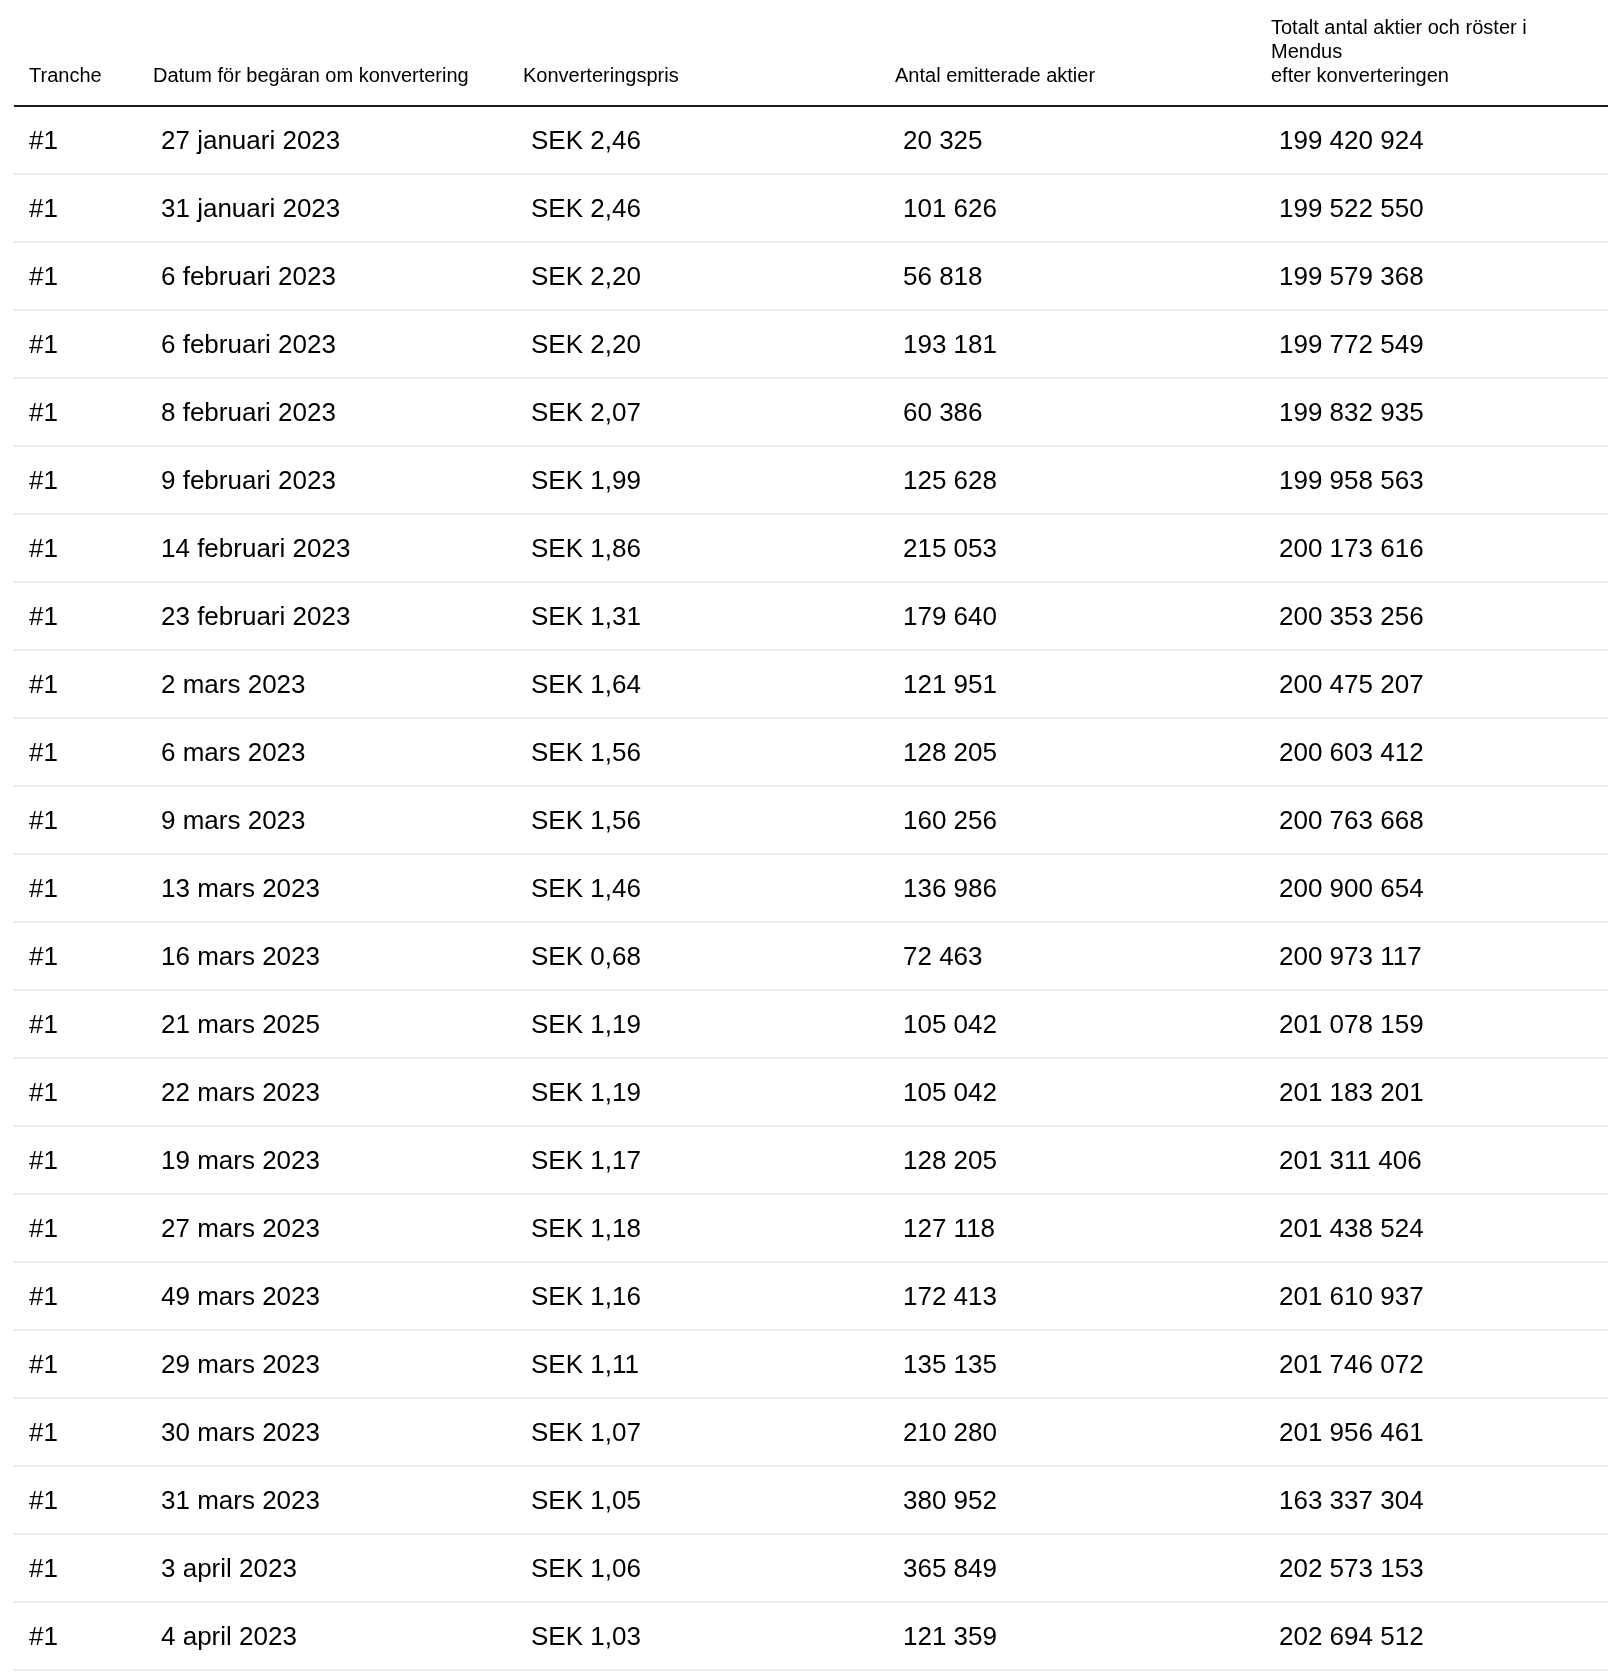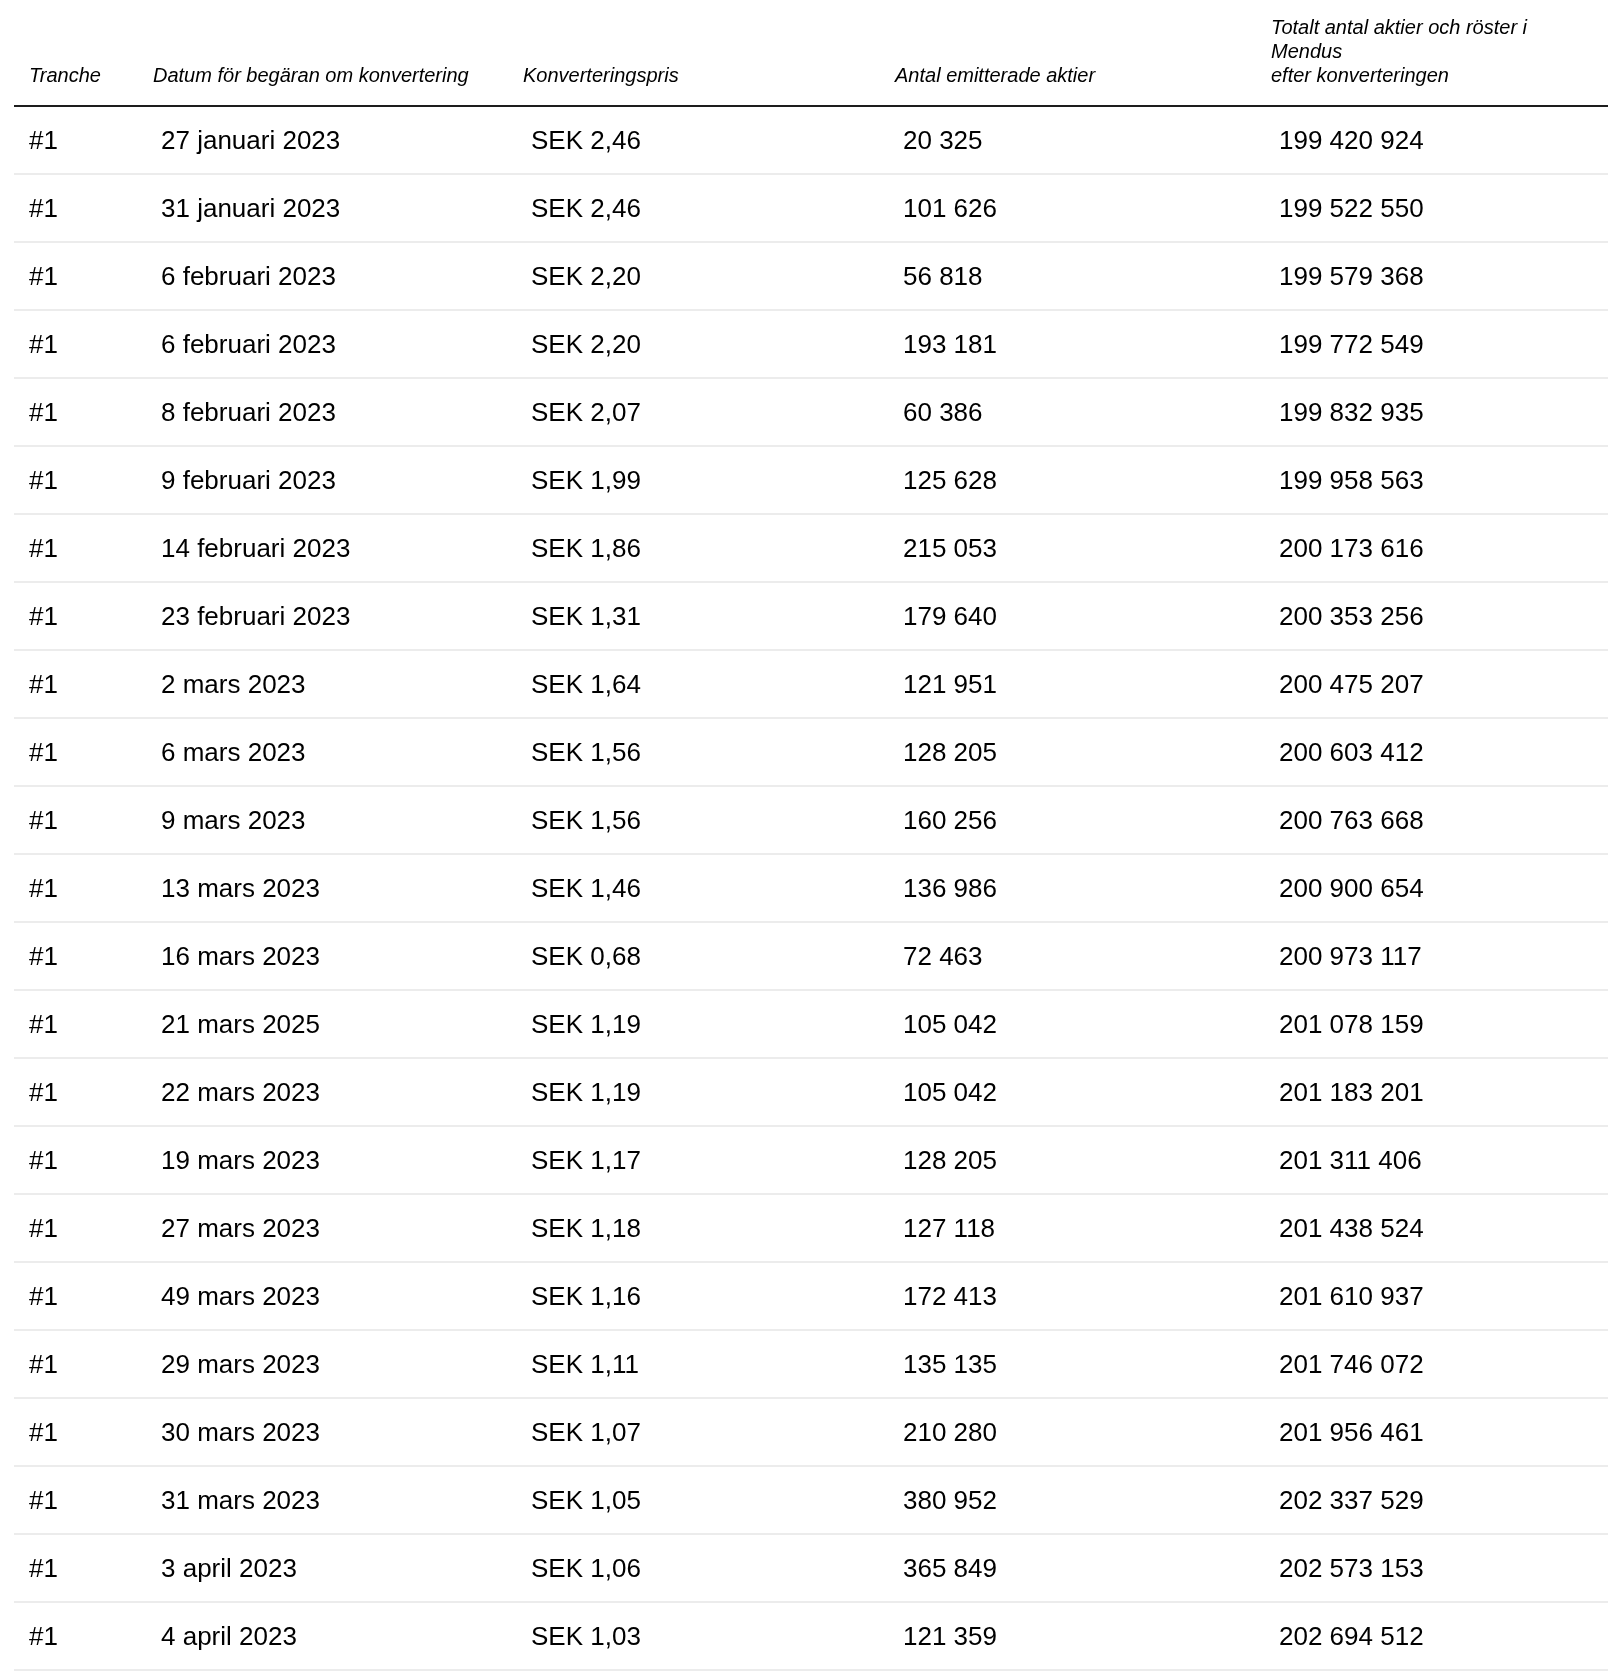--- a/index.html
+++ b/index.html
@@ -26,21 +26,20 @@
 
   thead th {
     font-weight: 400;
     font-size: 20px;
     line-height: 24px;
     text-align: left;
     vertical-align: bottom;
     padding: 15px 6px 18px 8px;
     border-bottom: 2.5px solid #1d1d1d;
     color: #000000;
-    font-style: italic;
   }
   thead th:first-child { padding-left: 15px; }
   thead th .hline { display: block; }
 
   tbody td {
     font-size: 26px;
     line-height: 30px;
     height: 66px;
     vertical-align: middle;
     text-align: left;
@@ -213,21 +212,21 @@
         <td>30 mars 2023</td>
         <td>SEK 1,07</td>
         <td>210 280</td>
         <td>201 956 461</td>
       </tr>
       <tr>
         <td>#1</td>
         <td>31 mars 2023</td>
         <td>SEK 1,05</td>
         <td>380 952</td>
-        <td>202 337 529</td>
+        <td>163 337 304</td>
       </tr>
       <tr>
         <td>#1</td>
         <td>3 april 2023</td>
         <td>SEK 1,06</td>
         <td>365 849</td>
         <td>202 573 153</td>
       </tr>
       <tr>
         <td>#1</td>

